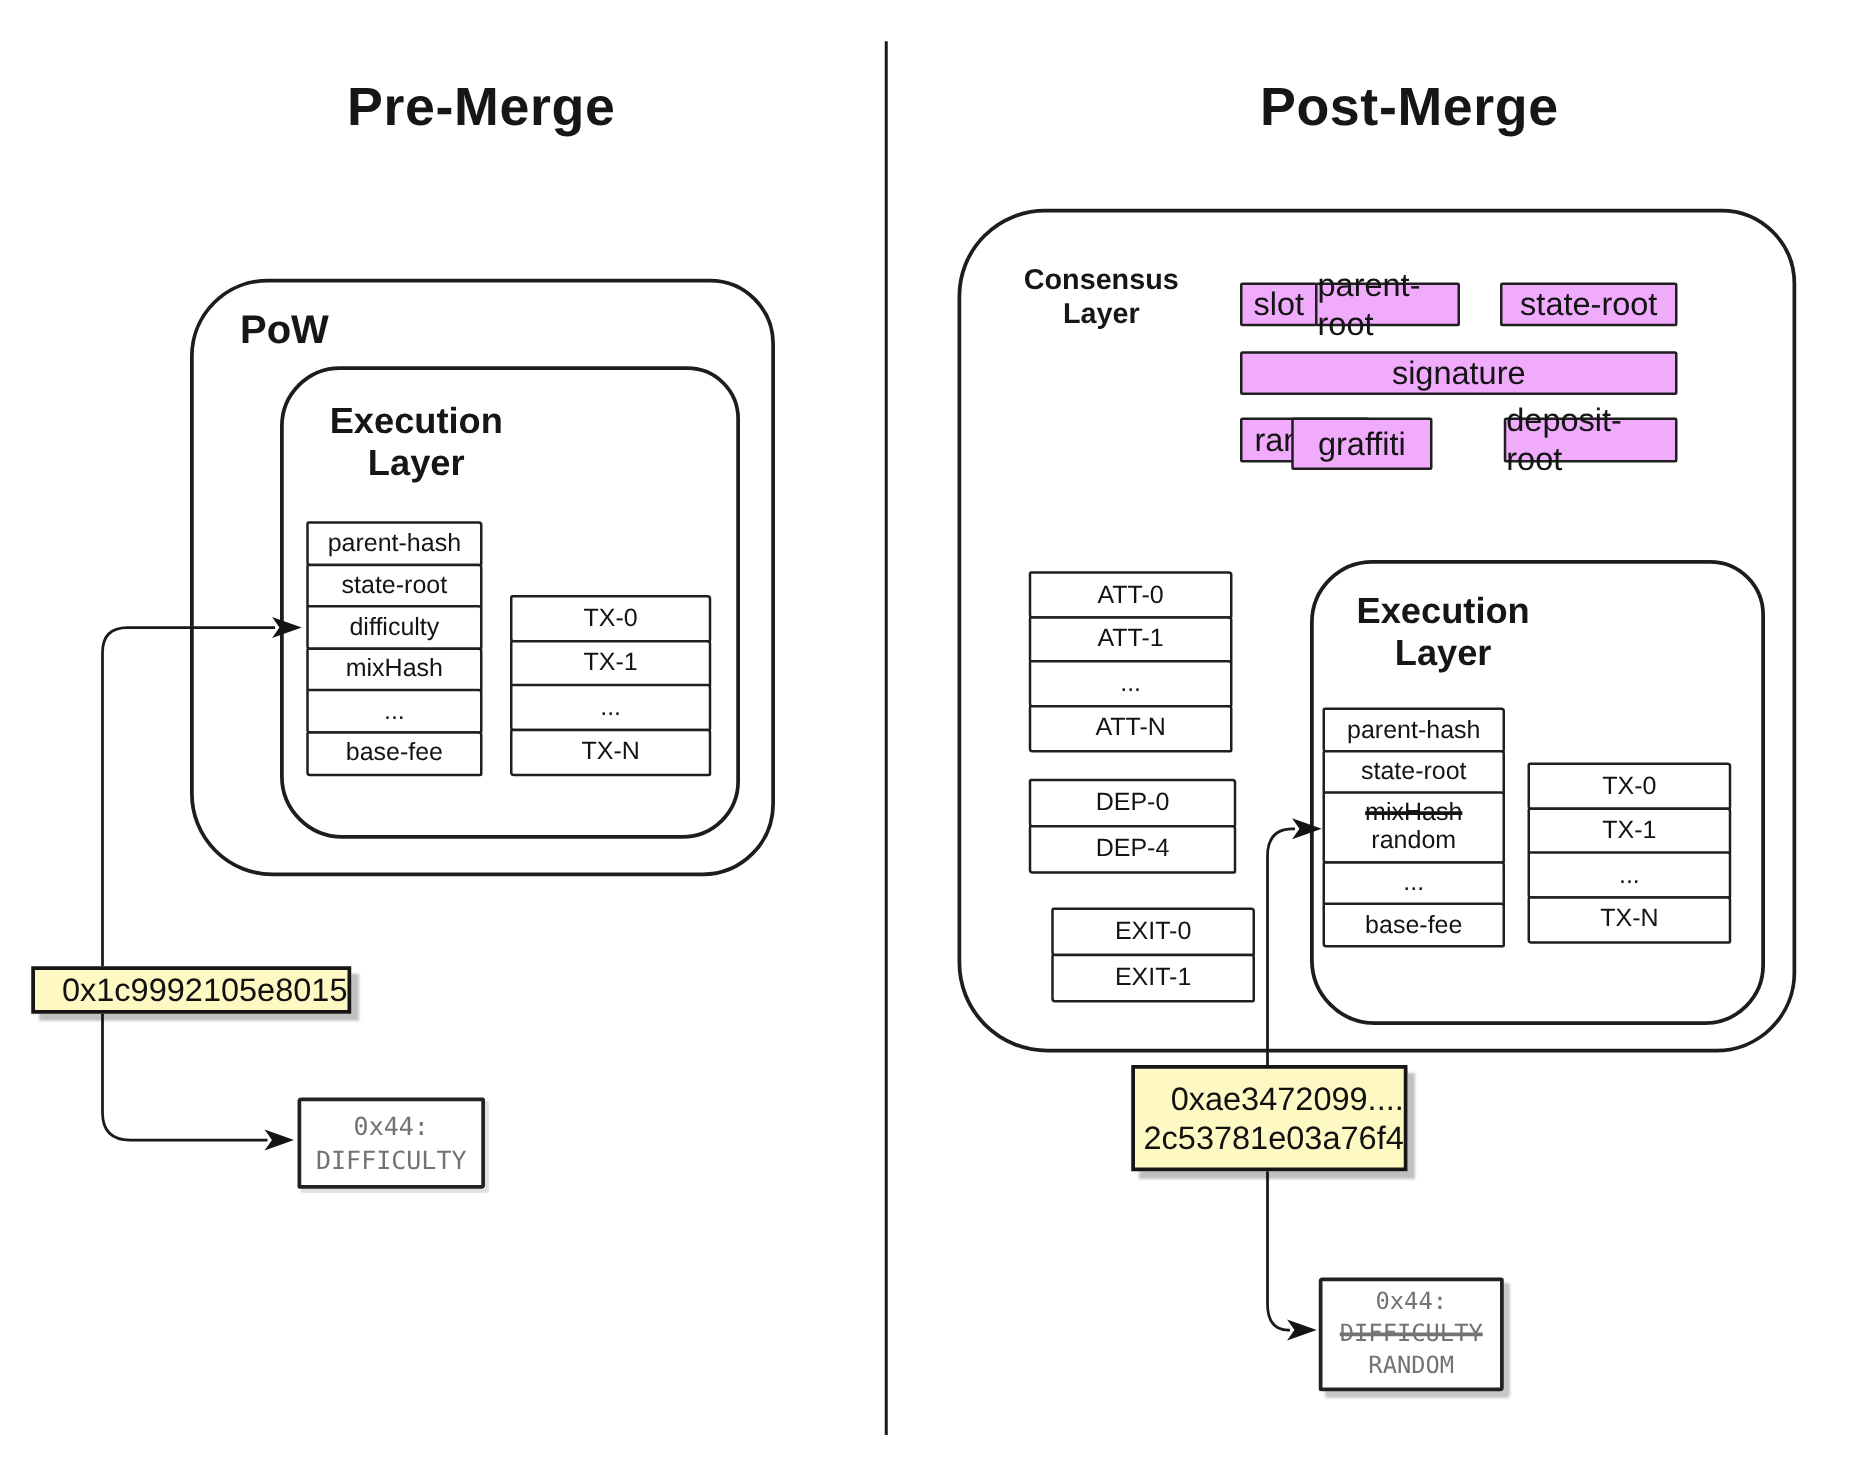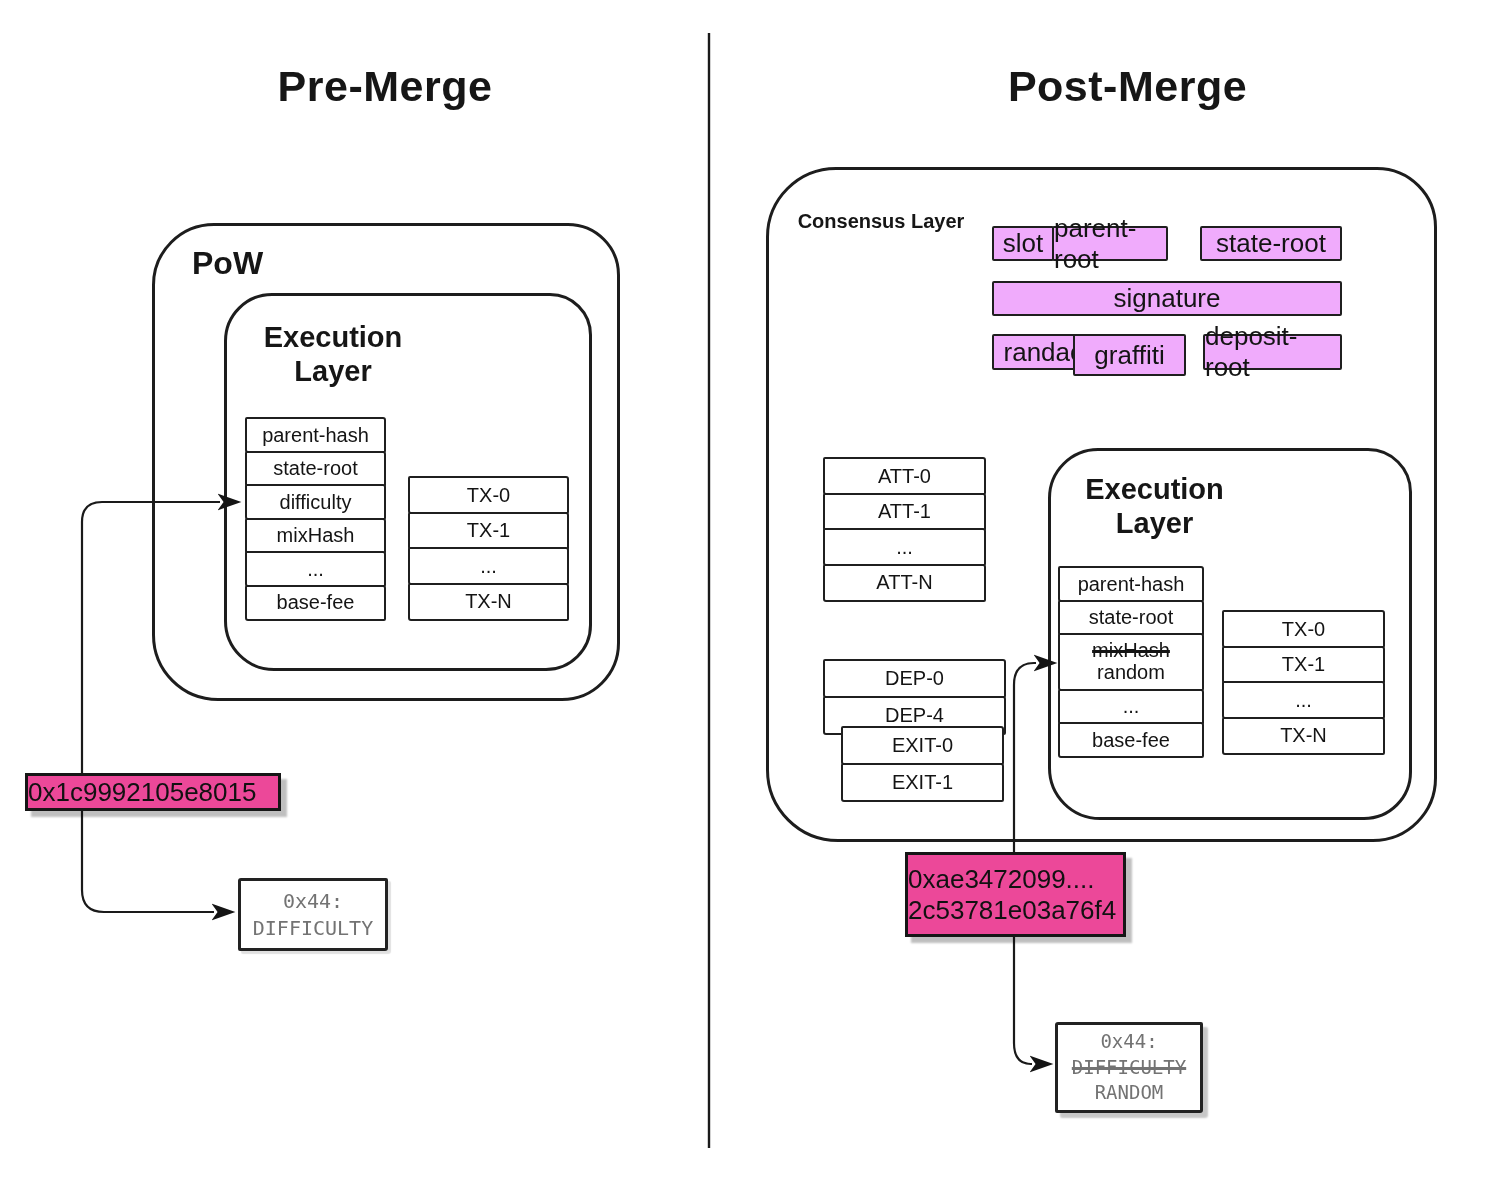--- a/index.html
+++ b/index.html
@@ -19,66 +19,66 @@
 
   .bigbox{position:absolute;border:3px solid #1d1d1d;background:transparent;z-index:1;}
   .pow-box{left:152px;top:223px;width:462px;height:472px;border-radius:62px 52px 58px 66px;}
   .exec-box-left{left:224px;top:293px;width:362px;height:372px;border-radius:48px 42px 46px 50px;}
   .consensus-box{left:766px;top:167px;width:665px;height:669px;border-radius:70px 60px 64px 72px;}
   .exec-box-right{left:1048px;top:448px;width:358px;height:366px;border-radius:50px 44px 48px 52px;}
 
   .section-label{position:absolute;font-weight:bold;color:#161616;z-index:2;line-height:1.18;}
   .pow-label{left:192px;top:245px;font-size:32px;}
   .exec-label-left{left:238px;top:320px;width:190px;font-size:29px;text-align:center;}
-  .consensus-label{left:792px;top:210px;width:178px;font-size:20px;text-align:center;}
+  .consensus-label{left:792px;top:210px;width:178px;font-size:23px;text-align:center;}
   .exec-label-right{left:1062px;top:472px;width:185px;font-size:29px;text-align:center;}
 
   .stack{position:absolute;z-index:10;}
   .cell{
     border:2.5px solid #1f1f1f;background:#ffffff;margin-top:-2.5px;
     display:flex;align-items:center;justify-content:center;
     font-size:20px;color:#141414;border-radius:2px 3px 2px 3px;
     box-sizing:border-box;
   }
   .cell:first-child{margin-top:0;}
 
   .stack-fields-left{left:245px;top:417px;width:141px;}
   .stack-fields-left .cell{height:36px;}
   .stack-tx-left{left:408px;top:476px;width:161px;}
   .stack-tx-left .cell{height:38px;}
 
   .stack-att{left:823px;top:457px;width:163px;}
   .stack-att .cell{height:38px;}
-  .stack-dep{left:823px;top:659px;width:183px;}
+  .stack-dep{left:823px;top:623px;width:166px;}
   .stack-dep .cell{height:39px;}
   .stack-exit{left:823px;top:726px;width:163px;margin-left:18px;}
   .stack-exit .cell{height:39px;}
 
   .stack-fields-right{left:1058px;top:566px;width:146px;}
   .stack-fields-right .cell{height:36px;}
   .stack-fields-right .cell.tall{height:58px;flex-direction:column;line-height:1.08;justify-content:center;}
   .stack-tx-right{left:1222px;top:610px;width:163px;}
   .stack-tx-right .cell{height:38px;}
 
   .hbox{
     position:absolute;border:2.5px solid #1f1f1f;background:#f0abfc;z-index:10;
     display:flex;align-items:center;justify-content:center;box-sizing:border-box;
     font-size:26px;border-radius:2px;
   }
   .slot-box{left:992px;top:226px;width:62px;height:35px;}
   .parent-root-box{left:1052px;top:226px;width:116px;height:35px;}
   .state-root-box{left:1200px;top:226px;width:142px;height:35px;}
   .signature-box{left:992px;top:281px;width:350px;height:35px;}
   .randao-box{left:992px;top:334px;width:104px;height:36px;}
-  .graffiti-box{left:1073px;top:334px;width:113px;height:42px;}
+  .graffiti-box{left:1033px;top:334px;width:113px;height:42px;}
   .deposit-root-box{left:1203px;top:334px;width:139px;height:36px;}
 
   .hashbox{
-    position:absolute;border:3px solid #161616;background:#ec4899;z-index:11;
-    display:flex;flex-direction:column;align-items:flex-start;justify-content:center;
+    position:absolute;border:3px solid #161616;background:#fef9c3;z-index:11;
+    display:flex;flex-direction:column;align-items:flex-end;justify-content:center;
     font-size:26px;color:#111;box-shadow:6px 6px 2px rgba(0,0,0,0.25);
     box-sizing:border-box;line-height:1.18;
   }
   .hash-left{left:25px;top:773px;width:256px;height:38px;}
   .hash-right{left:905px;top:852px;width:221px;height:85px;}
 
   .slotbox{
     position:absolute;border:3px solid #222;background:#ffffff;z-index:11;
     display:flex;flex-direction:column;align-items:center;justify-content:center;
     font-family:"DejaVu Sans Mono","Liberation Mono",monospace;

